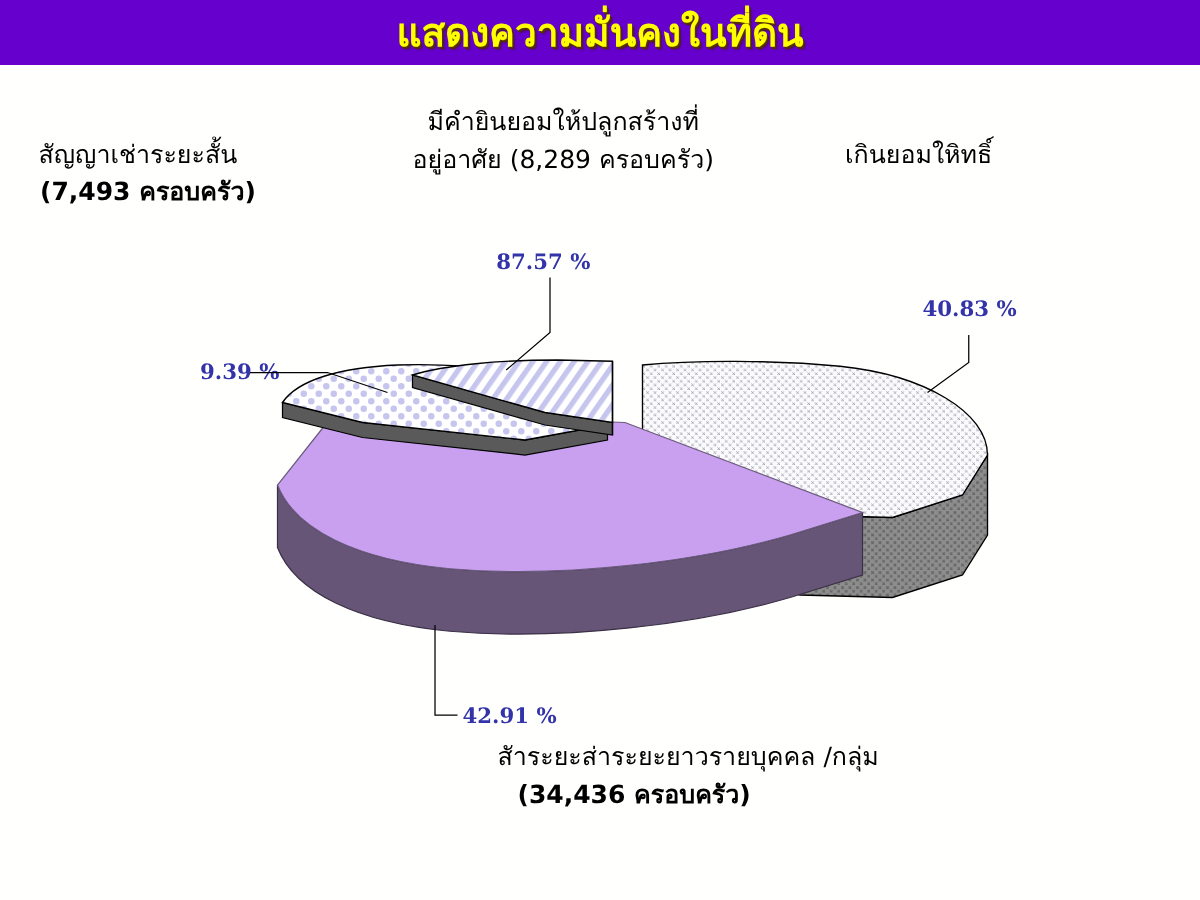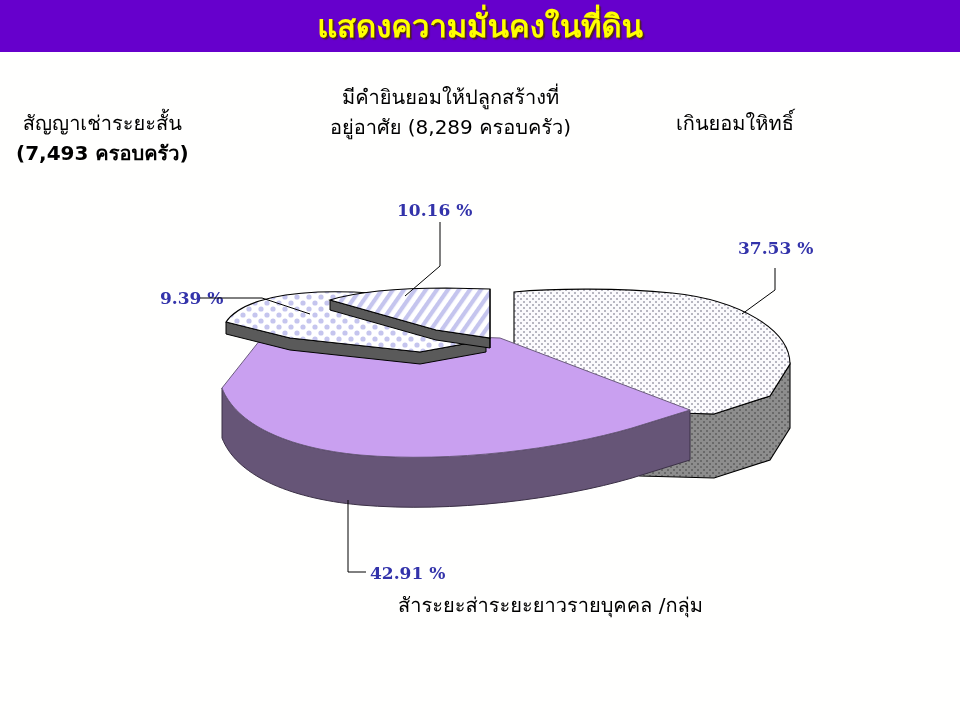--- a/index.html
+++ b/index.html
@@ -19,21 +19,21 @@
     font-size:31px;font-weight:bold;letter-spacing:0px;
     text-shadow:1px 1px 0 #553300, 2px 2px 1px rgba(60,30,0,.55);
     white-space:nowrap;
   }
   .cat-label{
     position:absolute;color:#000;
     font-family:"DejaVu Sans","Liberation Sans",sans-serif;
     font-size:20px;line-height:30px;white-space:nowrap;
   }
   .cat-label .l1{display:block;font-weight:normal;}
-  .cat-label .l2{display:block;font-weight:bold;}
+  .cat-label .l2{display:block;font-weight:bold;margin-left:16px;}
   #label-left{left:16px;top:108px;text-align:center;}
   #label-center{left:330px;top:82px;text-align:center;}
   #label-right{left:676px;top:108px;text-align:left;}
   #label-bottom{left:398px;top:590px;text-align:left;}
 
   .pct{
     position:absolute;color:#3333AA;
     font-family:"DejaVu Serif","Liberation Serif",serif;
     font-size:17px;font-weight:bold;white-space:nowrap;
   }
@@ -60,24 +60,25 @@
   <span class="l1">มีคำยินยอมให้ปลูกสร้างที่</span>
   <span class="l1">อยู่อาศัย   (8,289 ครอบครัว)</span>
 </div>
 
 <div class="cat-label" id="label-right">
   <span class="l1">เกินยอมใหิทธิ์</span>
 </div>
 
 <div class="cat-label" id="label-bottom">
   <span class="l1">สัาระยะส่าระยะยาวรายบุคคล /กลุ่ม</span>
+  <span class="l2">(34,436 ครอบครัว)</span>
 </div>
 
-<div class="pct" id="pct-a">37.53 %</div>
-<div class="pct" id="pct-b">10.16 %</div>
+<div class="pct" id="pct-a">40.83 %</div>
+<div class="pct" id="pct-b">87.57 %</div>
 <div class="pct" id="pct-c">9.39  %</div>
 <div class="pct" id="pct-d">42.91 %</div>
 
 <svg id="chart" viewBox="0 0 960 720">
   <defs>
     <pattern id="pat-crossdot" width="6" height="6" patternUnits="userSpaceOnUse">
       <rect width="6" height="6" fill="#FBFAFD"></rect>
       <path d="M1 1 L3 3 M3 1 L1 3" stroke="#9a9aa8" stroke-width="0.7"></path>
       <path d="M4 4 L6 6 M6 4 L4 6" stroke="#9a9aa8" stroke-width="0.7"></path>
     </pattern>

